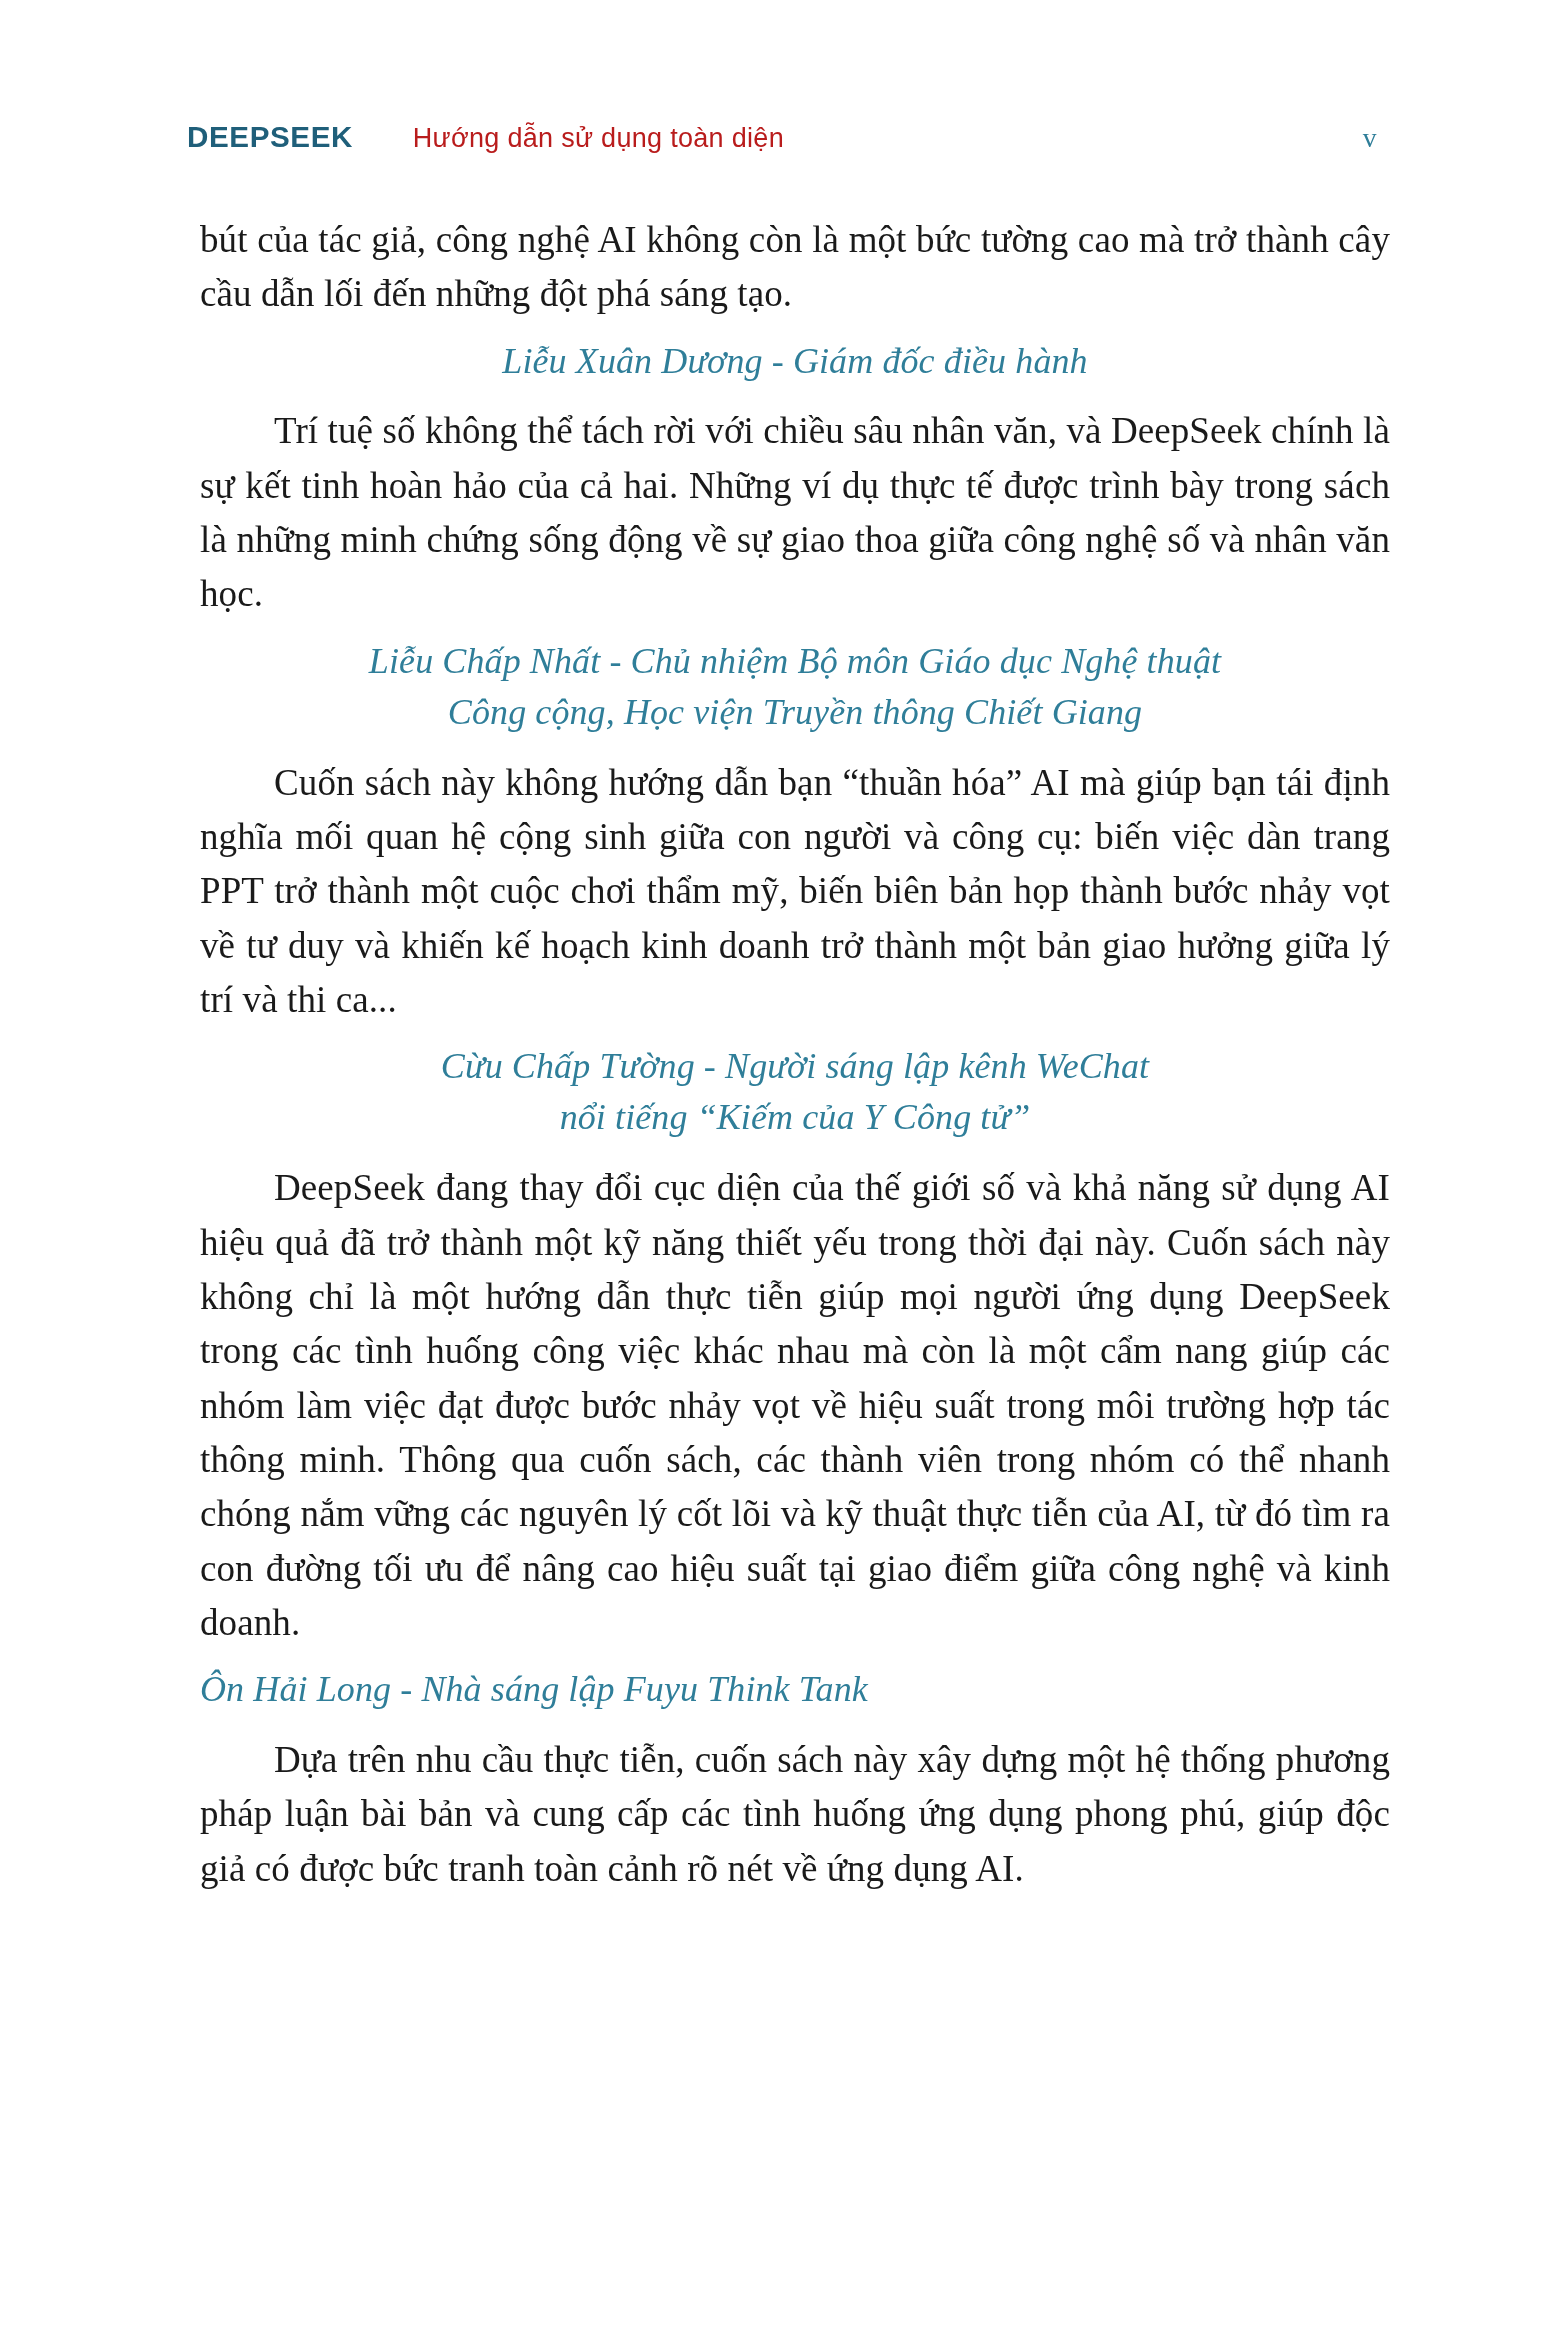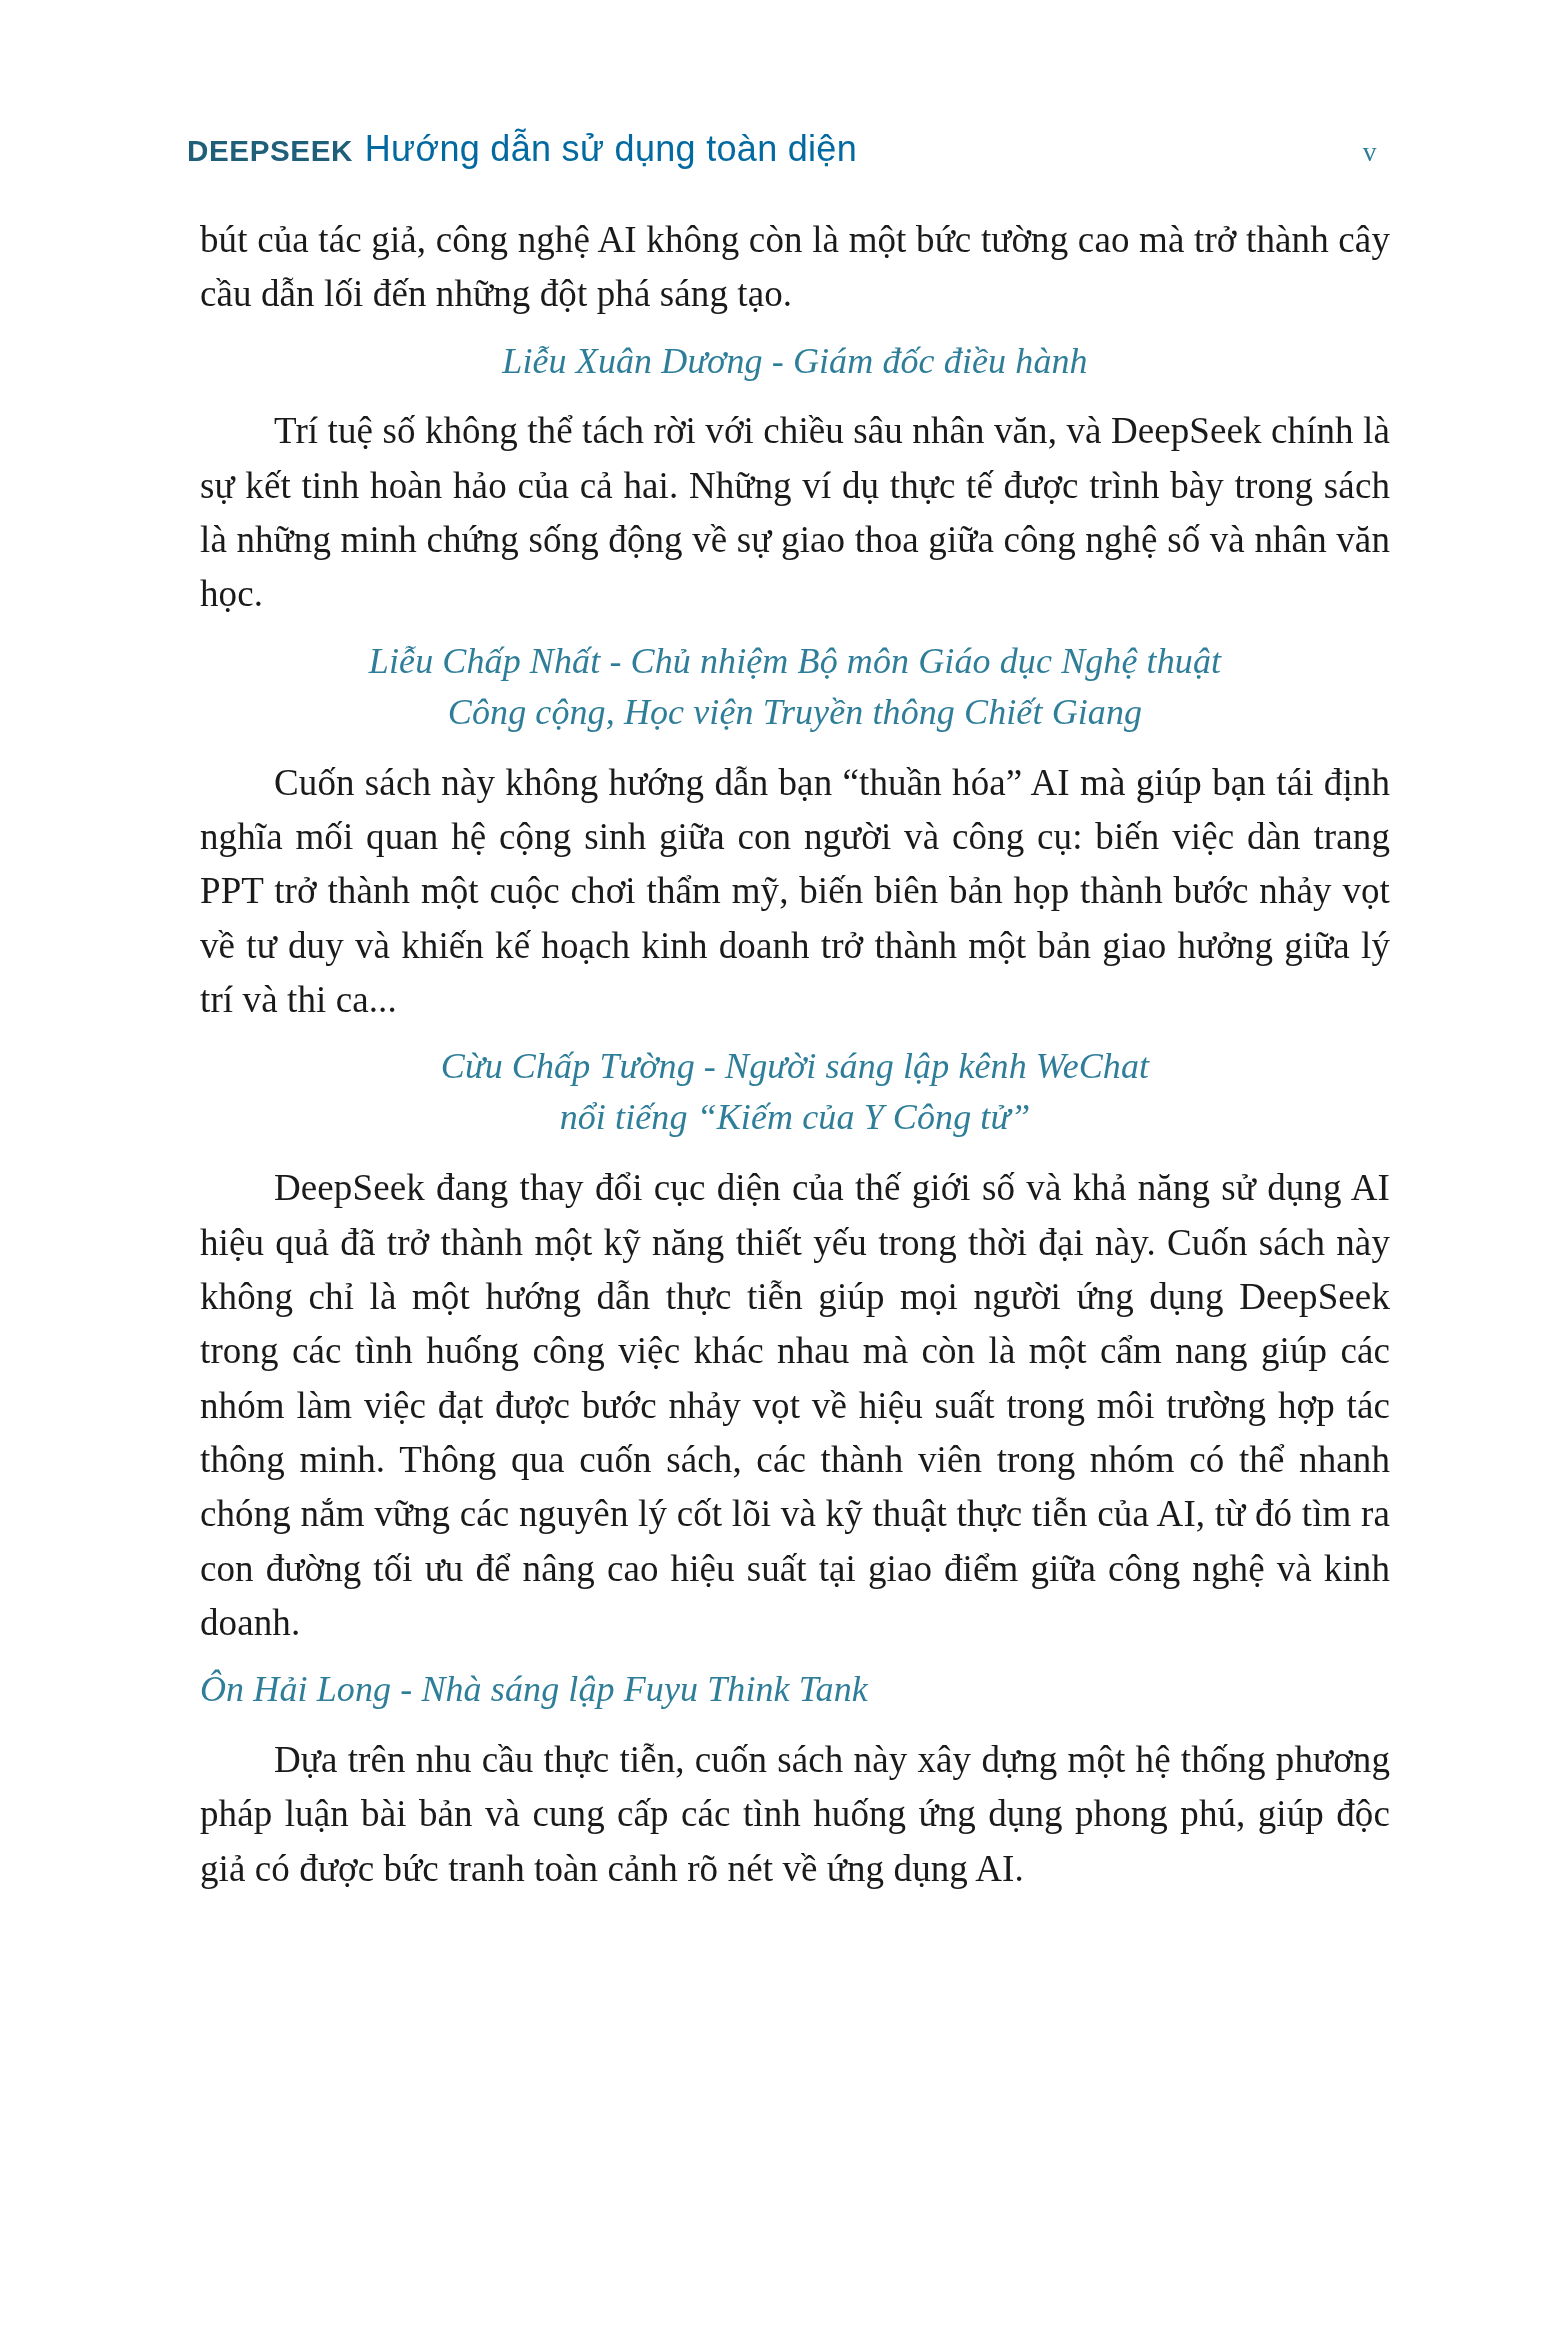--- a/index.html
+++ b/index.html
@@ -18,45 +18,46 @@
     position: relative;
     width: 1564px;
     height: 2346px;
     box-sizing: border-box;
     padding: 0;
     overflow: hidden;
   }
   
   .running-head {
     position: absolute;
-    top: 128px;
+    top: 120px;
     left: 187px;
     right: 187px;
     height: 43px;
     display: flex;
     align-items: baseline;
     justify-content: space-between;
   }
   .rh-left {
     display: flex;
     align-items: baseline;
     gap: 11.8px;
     font-family: "Liberation Sans", sans-serif;
   }
   .rh-brand {
     font-size: 29.6px;
     font-weight: bold;
     letter-spacing: 0.6px;
     color: #1f5f7a;
   }
   .rh-title {
-    font-size: 36px;
+    font-size: 27px;
     font-weight: normal;
     letter-spacing: 0.3px;
-    color: #0369a1;
+    color: #b91c1c;
+    margin-left: 48px;
   }
   .rh-pageno {
     font-family: "Liberation Serif", serif;
     font-size: 27.6px;
     color: #2f7e99;
     letter-spacing: 0.5px;
   }
 
   
   .content {

